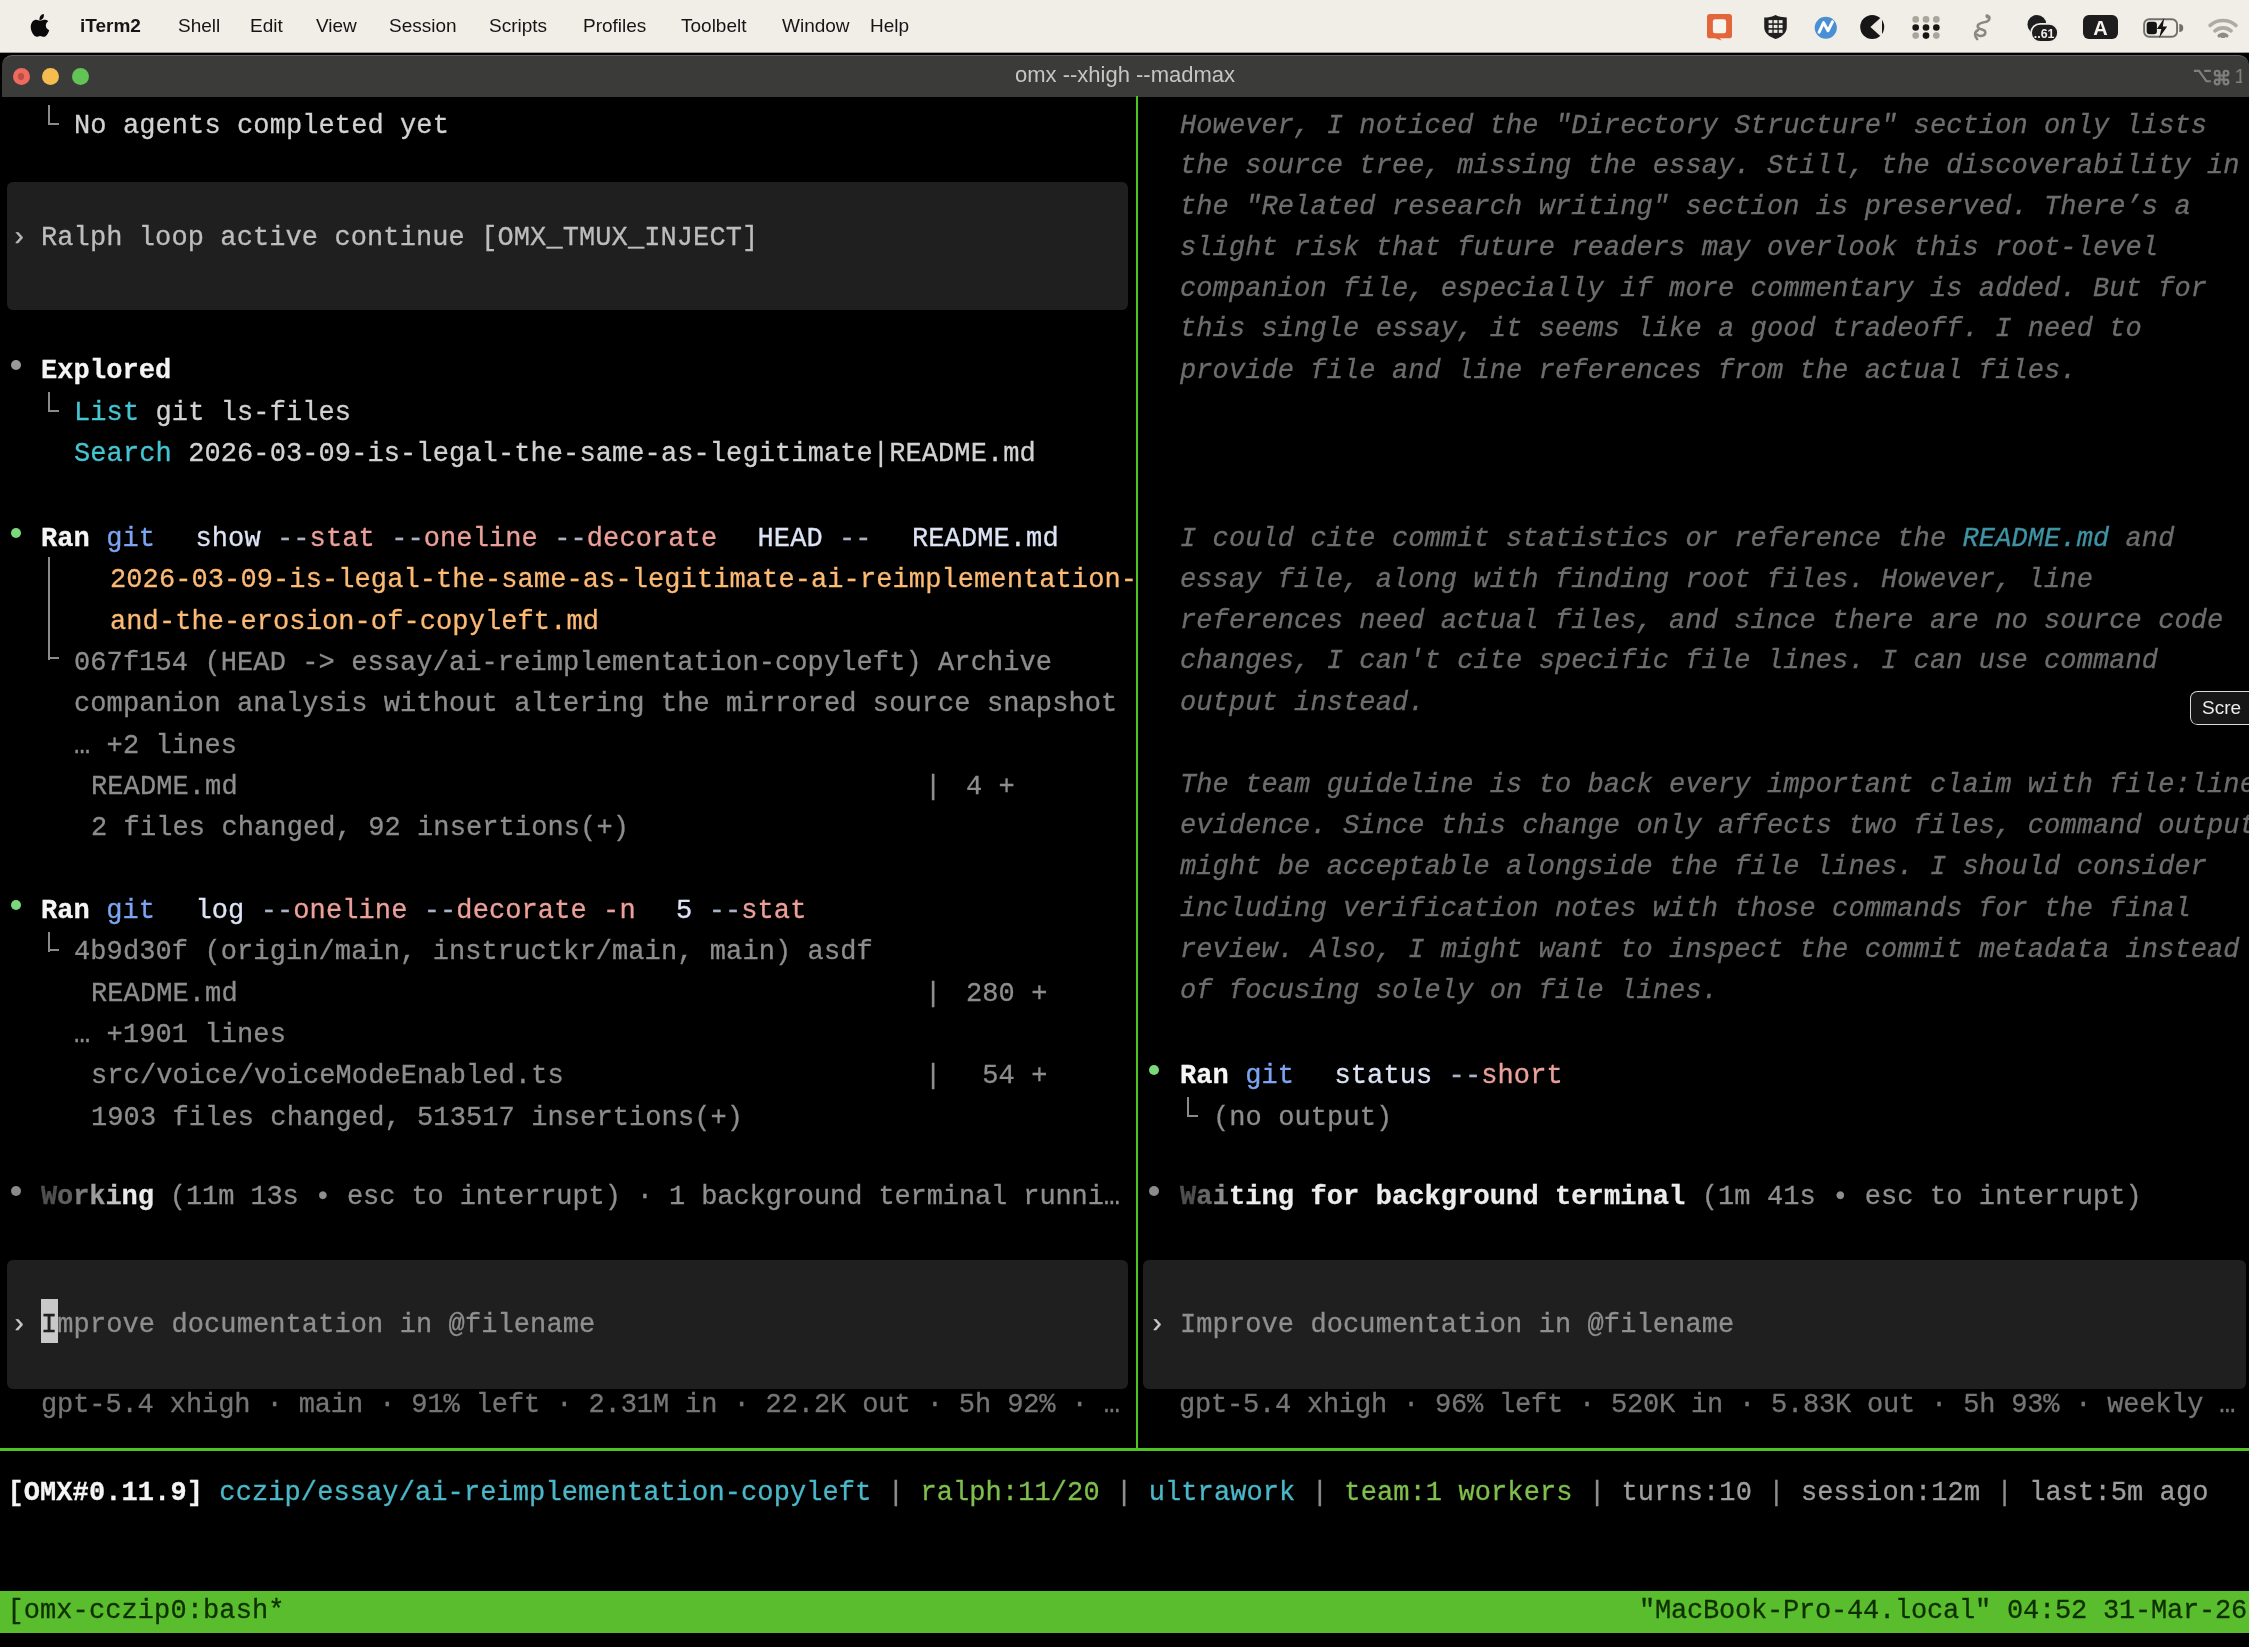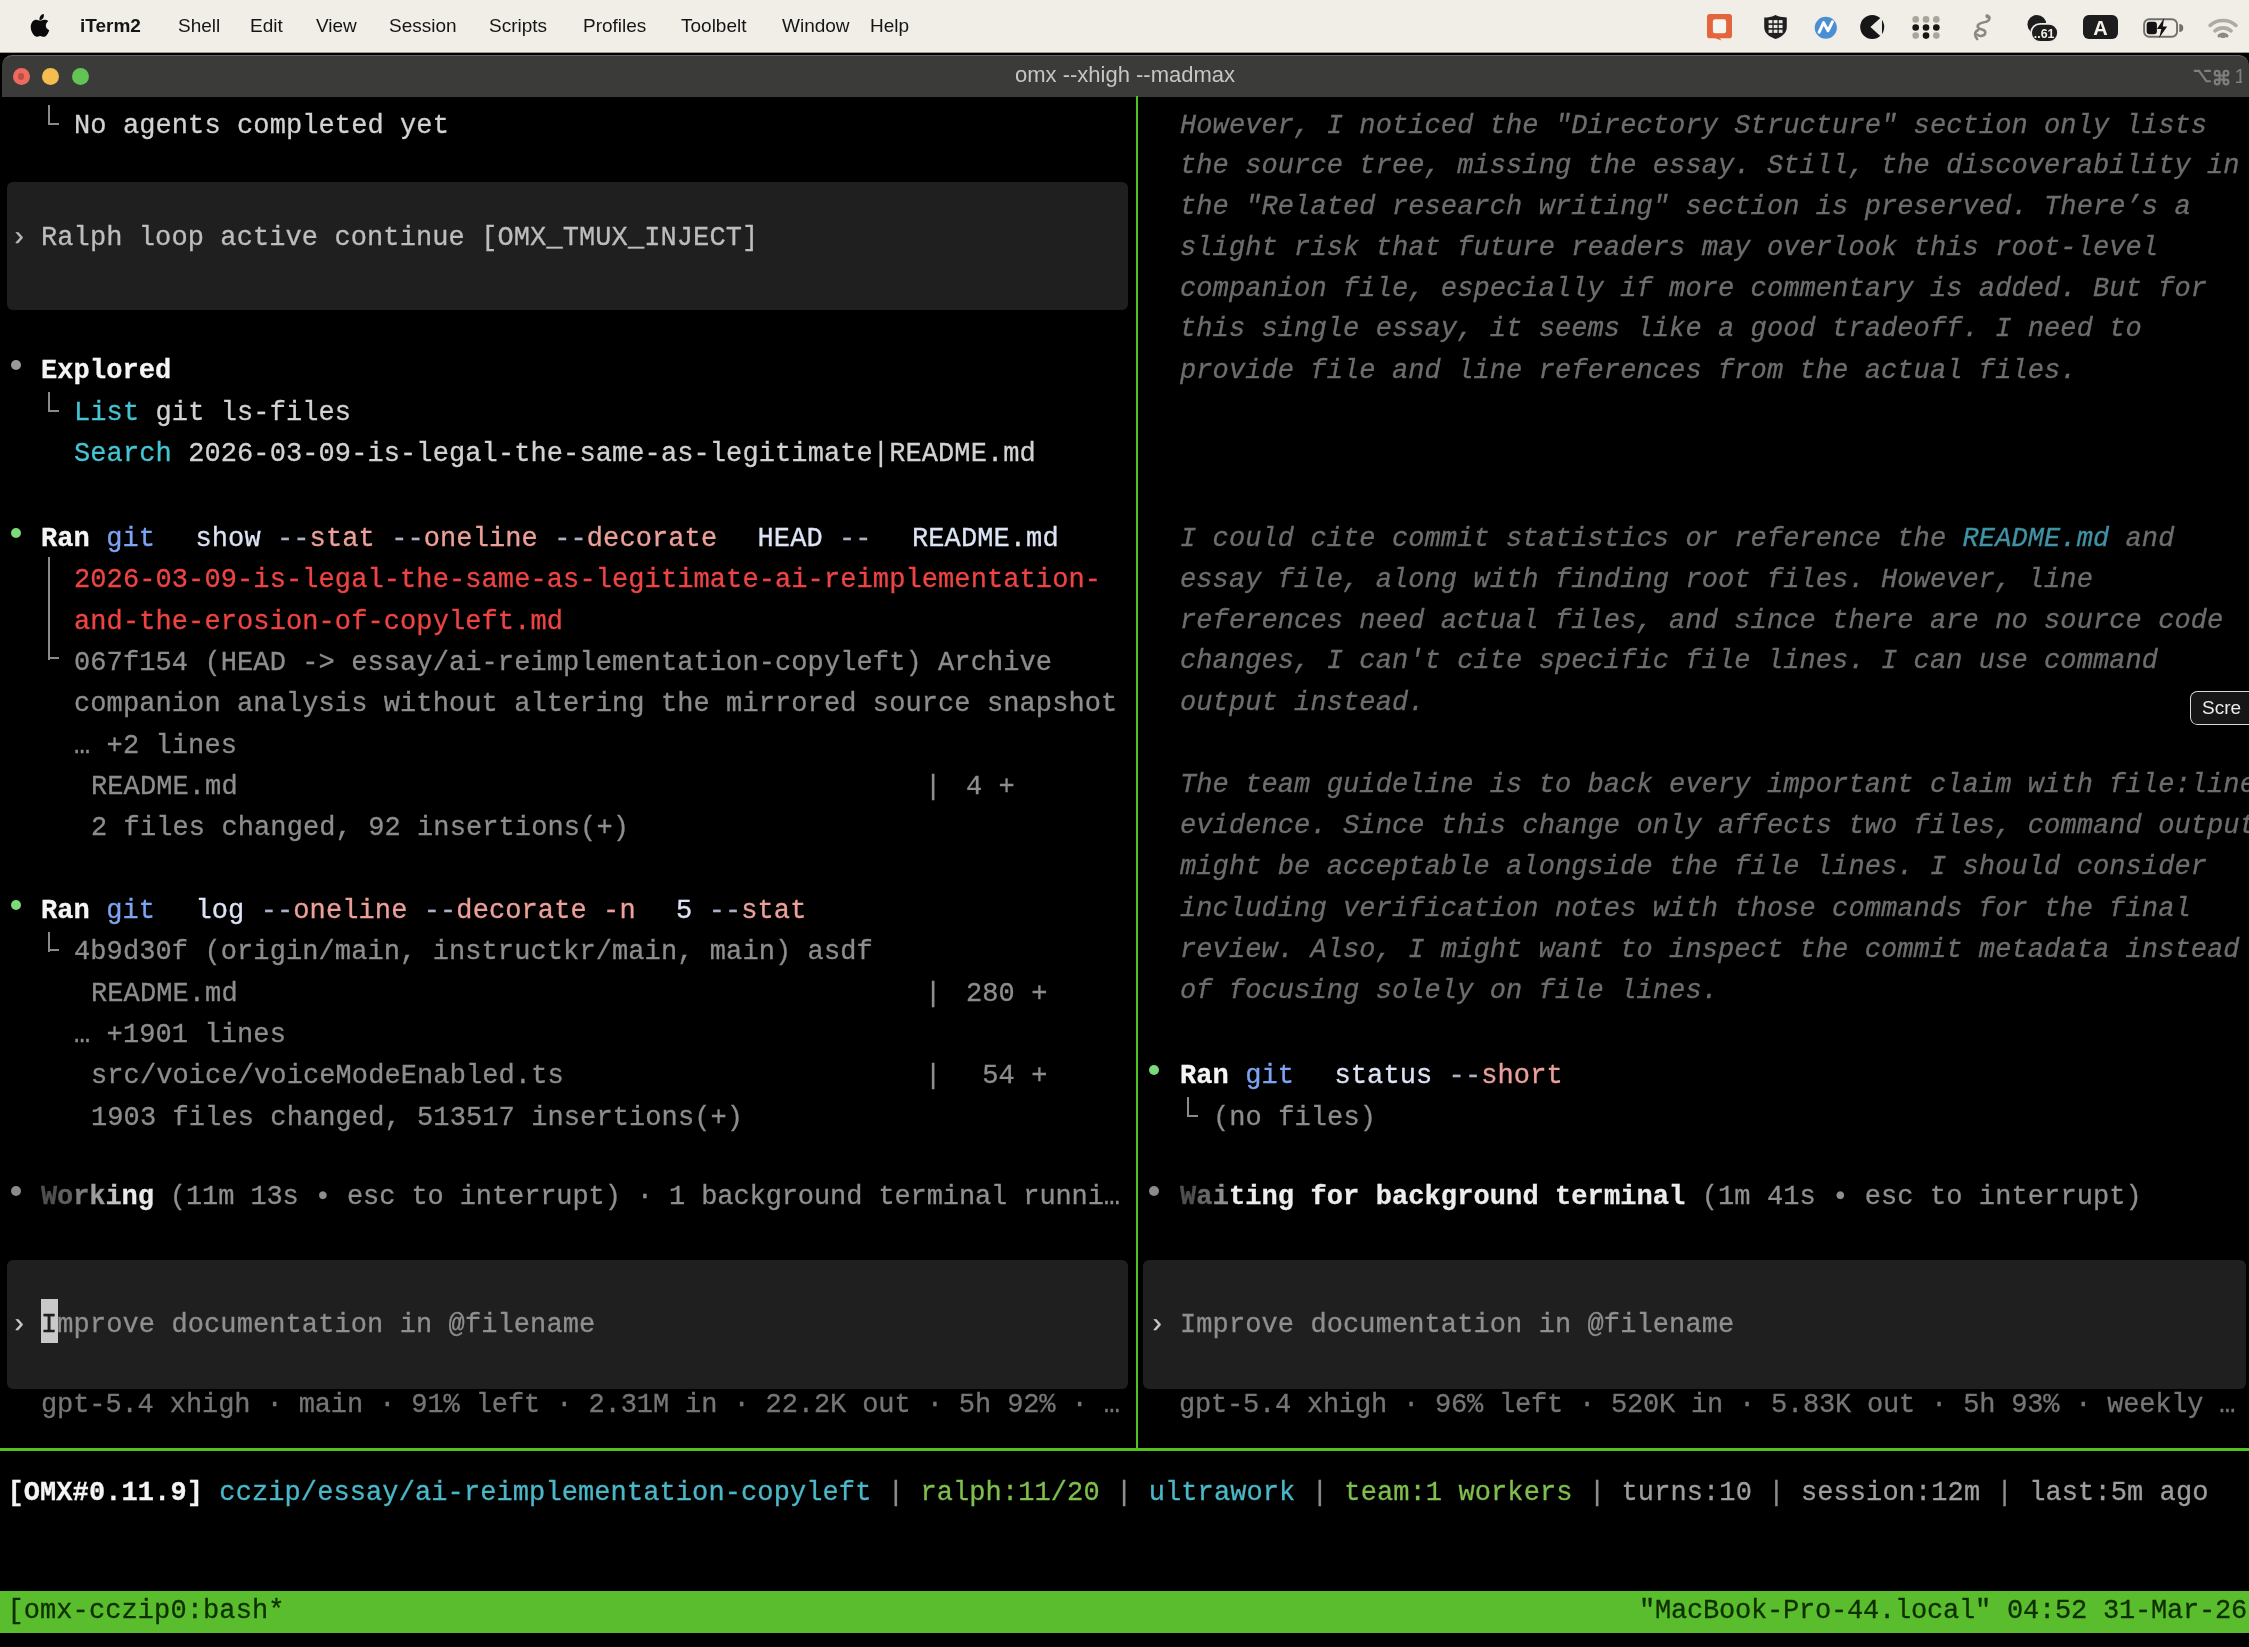--- a/index.html
+++ b/index.html
@@ -21,21 +21,21 @@
   .r{position:absolute;font-size:27px;line-height:41px;letter-spacing:0.1px;white-space:pre;color:#d2d2d2;-webkit-text-stroke:0.3px;}
   .ri{position:absolute;font-size:27px;line-height:41px;letter-spacing:0.1px;white-space:pre;
       font-style:italic;color:#6d6d6d;-webkit-text-stroke:0.3px;}
   .b{font-weight:bold;}
   .dim{color:#8d8d8d;}
   .blu{color:#7da4f2;}
   .pale{color:#dce3f5;margin-left:24px;}
   .pnk{color:#eda09a;}
   .dsh{color:#a9b2c4;}
   .cyn{color:#45c5d2;}
-  .per{color:#ef4444;}
+  .per{color:#fdba74;margin-left:36px;}
   .wht{color:#f5f5f5;}
   .gry{color:#8f8f8f;}
   .bullet{position:absolute;width:10.3px;height:10.3px;border-radius:50%;}
   .tv{position:absolute;width:2.2px;background:#8b8b8b;}
   .th{position:absolute;height:2.2px;background:#8b8b8b;}
   .box{position:absolute;background:#1f1f1f;border-radius:5.9px;}
 </style>
 </head>
 <body>
 <div id="screen">
@@ -218,21 +218,21 @@
   <div class="ri" style="left:1180px;top:806px">evidence. Since this change only affects two files, command output</div>
   <div class="ri" style="left:1180px;top:889px">including verification notes with those commands for the final</div>
   <div class="ri" style="left:1180px;top:847px">might be acceptable alongside the file lines. I should consider</div>
   <div class="ri" style="left:1180px;top:930px">review. Also, I might want to inspect the commit metadata instead</div>
   <div class="ri" style="left:1180px;top:971px">of focusing solely on file lines.</div>
 
   <div class="bullet" style="left:1149px;top:1065px;background:#7ad97a"></div>
   <div class="r" style="left:1180px;top:1056px"><span class="b wht">Ran</span> <span class="blu">git</span> <span class="pale">status</span> <span class="dsh">--</span><span class="pnk">short</span></div>
   <div class="tv" style="left:1187px;top:1097px;height:20px"></div>
   <div class="th" style="left:1187px;top:1115px;width:11px"></div>
-  <div class="r dim" style="left:1213px;top:1098px">(no files)</div>
+  <div class="r dim" style="left:1213px;top:1098px">(no output)</div>
 
   <div class="bullet" style="left:1149px;top:1186px;background:#8b8b8b"></div>
   <div class="r" style="left:1180px;top:1177px"><span class="b"><span style="color:#4f4f4f">W</span><span style="color:#686868">a</span><span style="color:#8f8f8f">i</span><span style="color:#ededed">ting for background terminal</span></span><span class="gry"> (1m 41s • esc to interrupt)</span></div>
 
   <div class="box" style="left:1143px;top:1260px;width:1103px;height:129px"></div>
   <div class="r" style="left:1149px;top:1305px;color:#c9c9c9">›</div>
   <div class="r gry" style="left:1180px;top:1305px">Improve documentation in @filename</div>
 
   <div class="r" style="left:1179px;top:1385px;color:#767676;letter-spacing:-0.2px">gpt-5.4 xhigh · 96% left · 520K in · 5.83K out · 5h 93% · weekly …</div>
 

